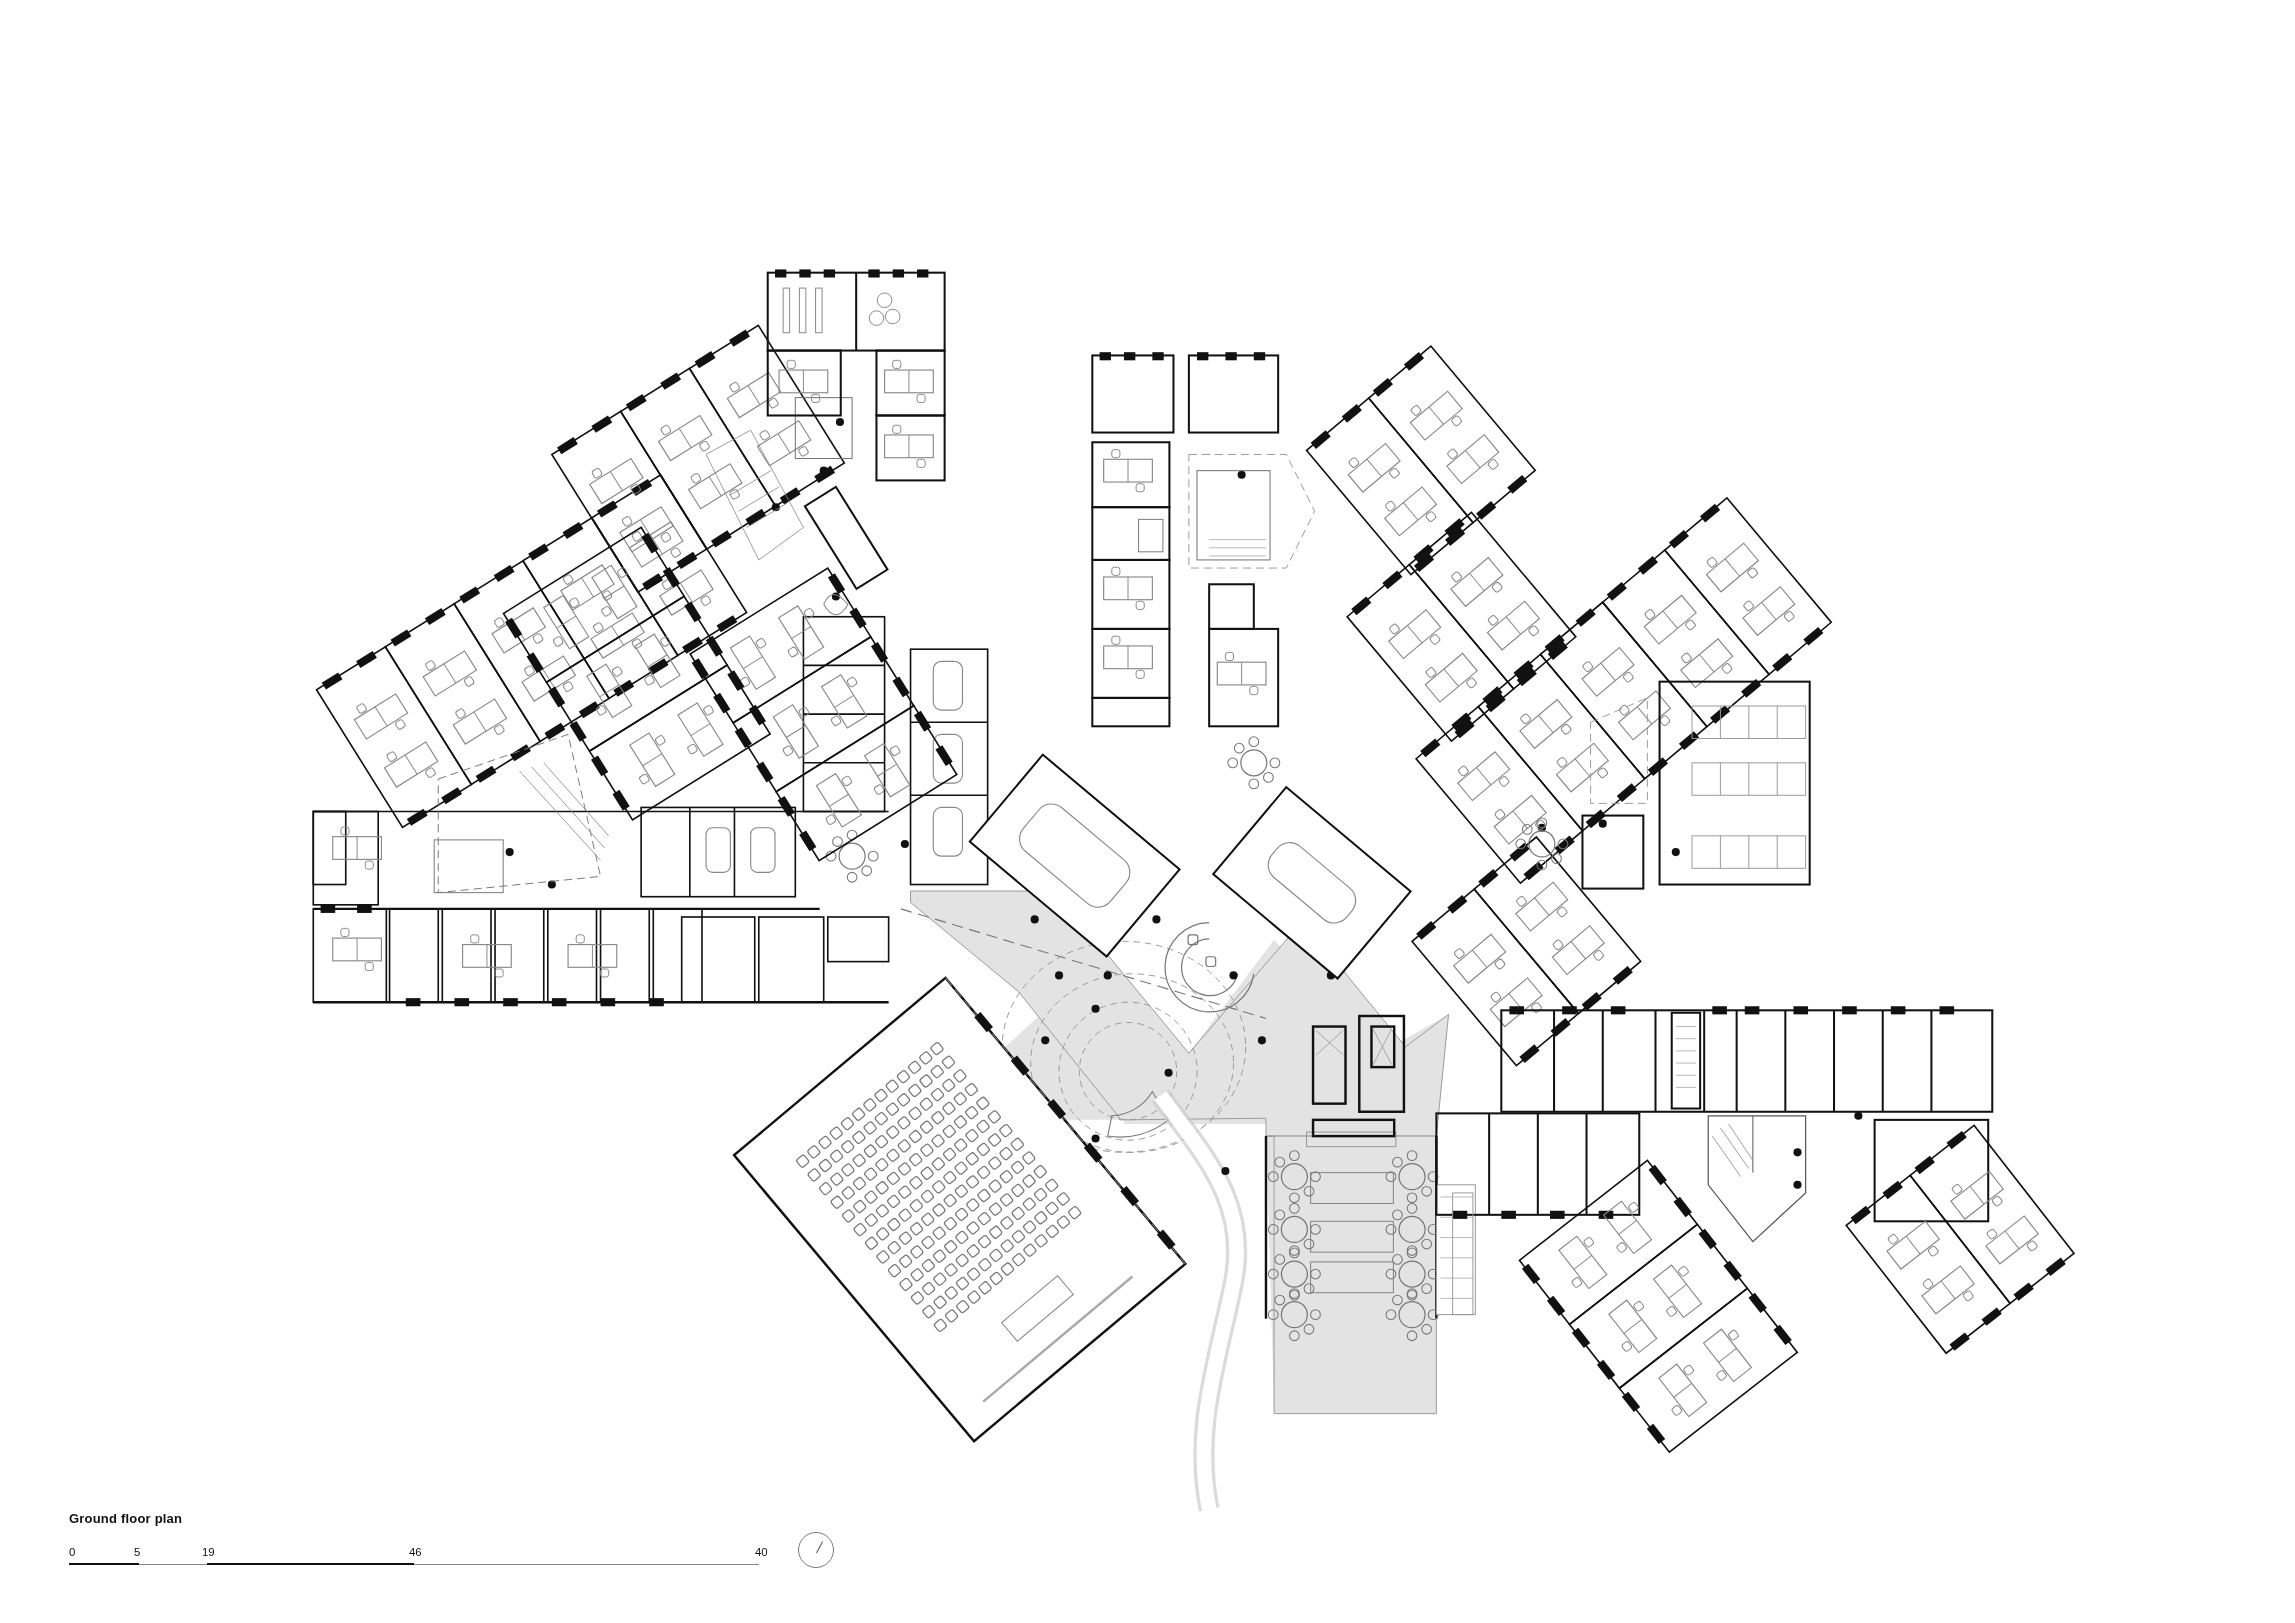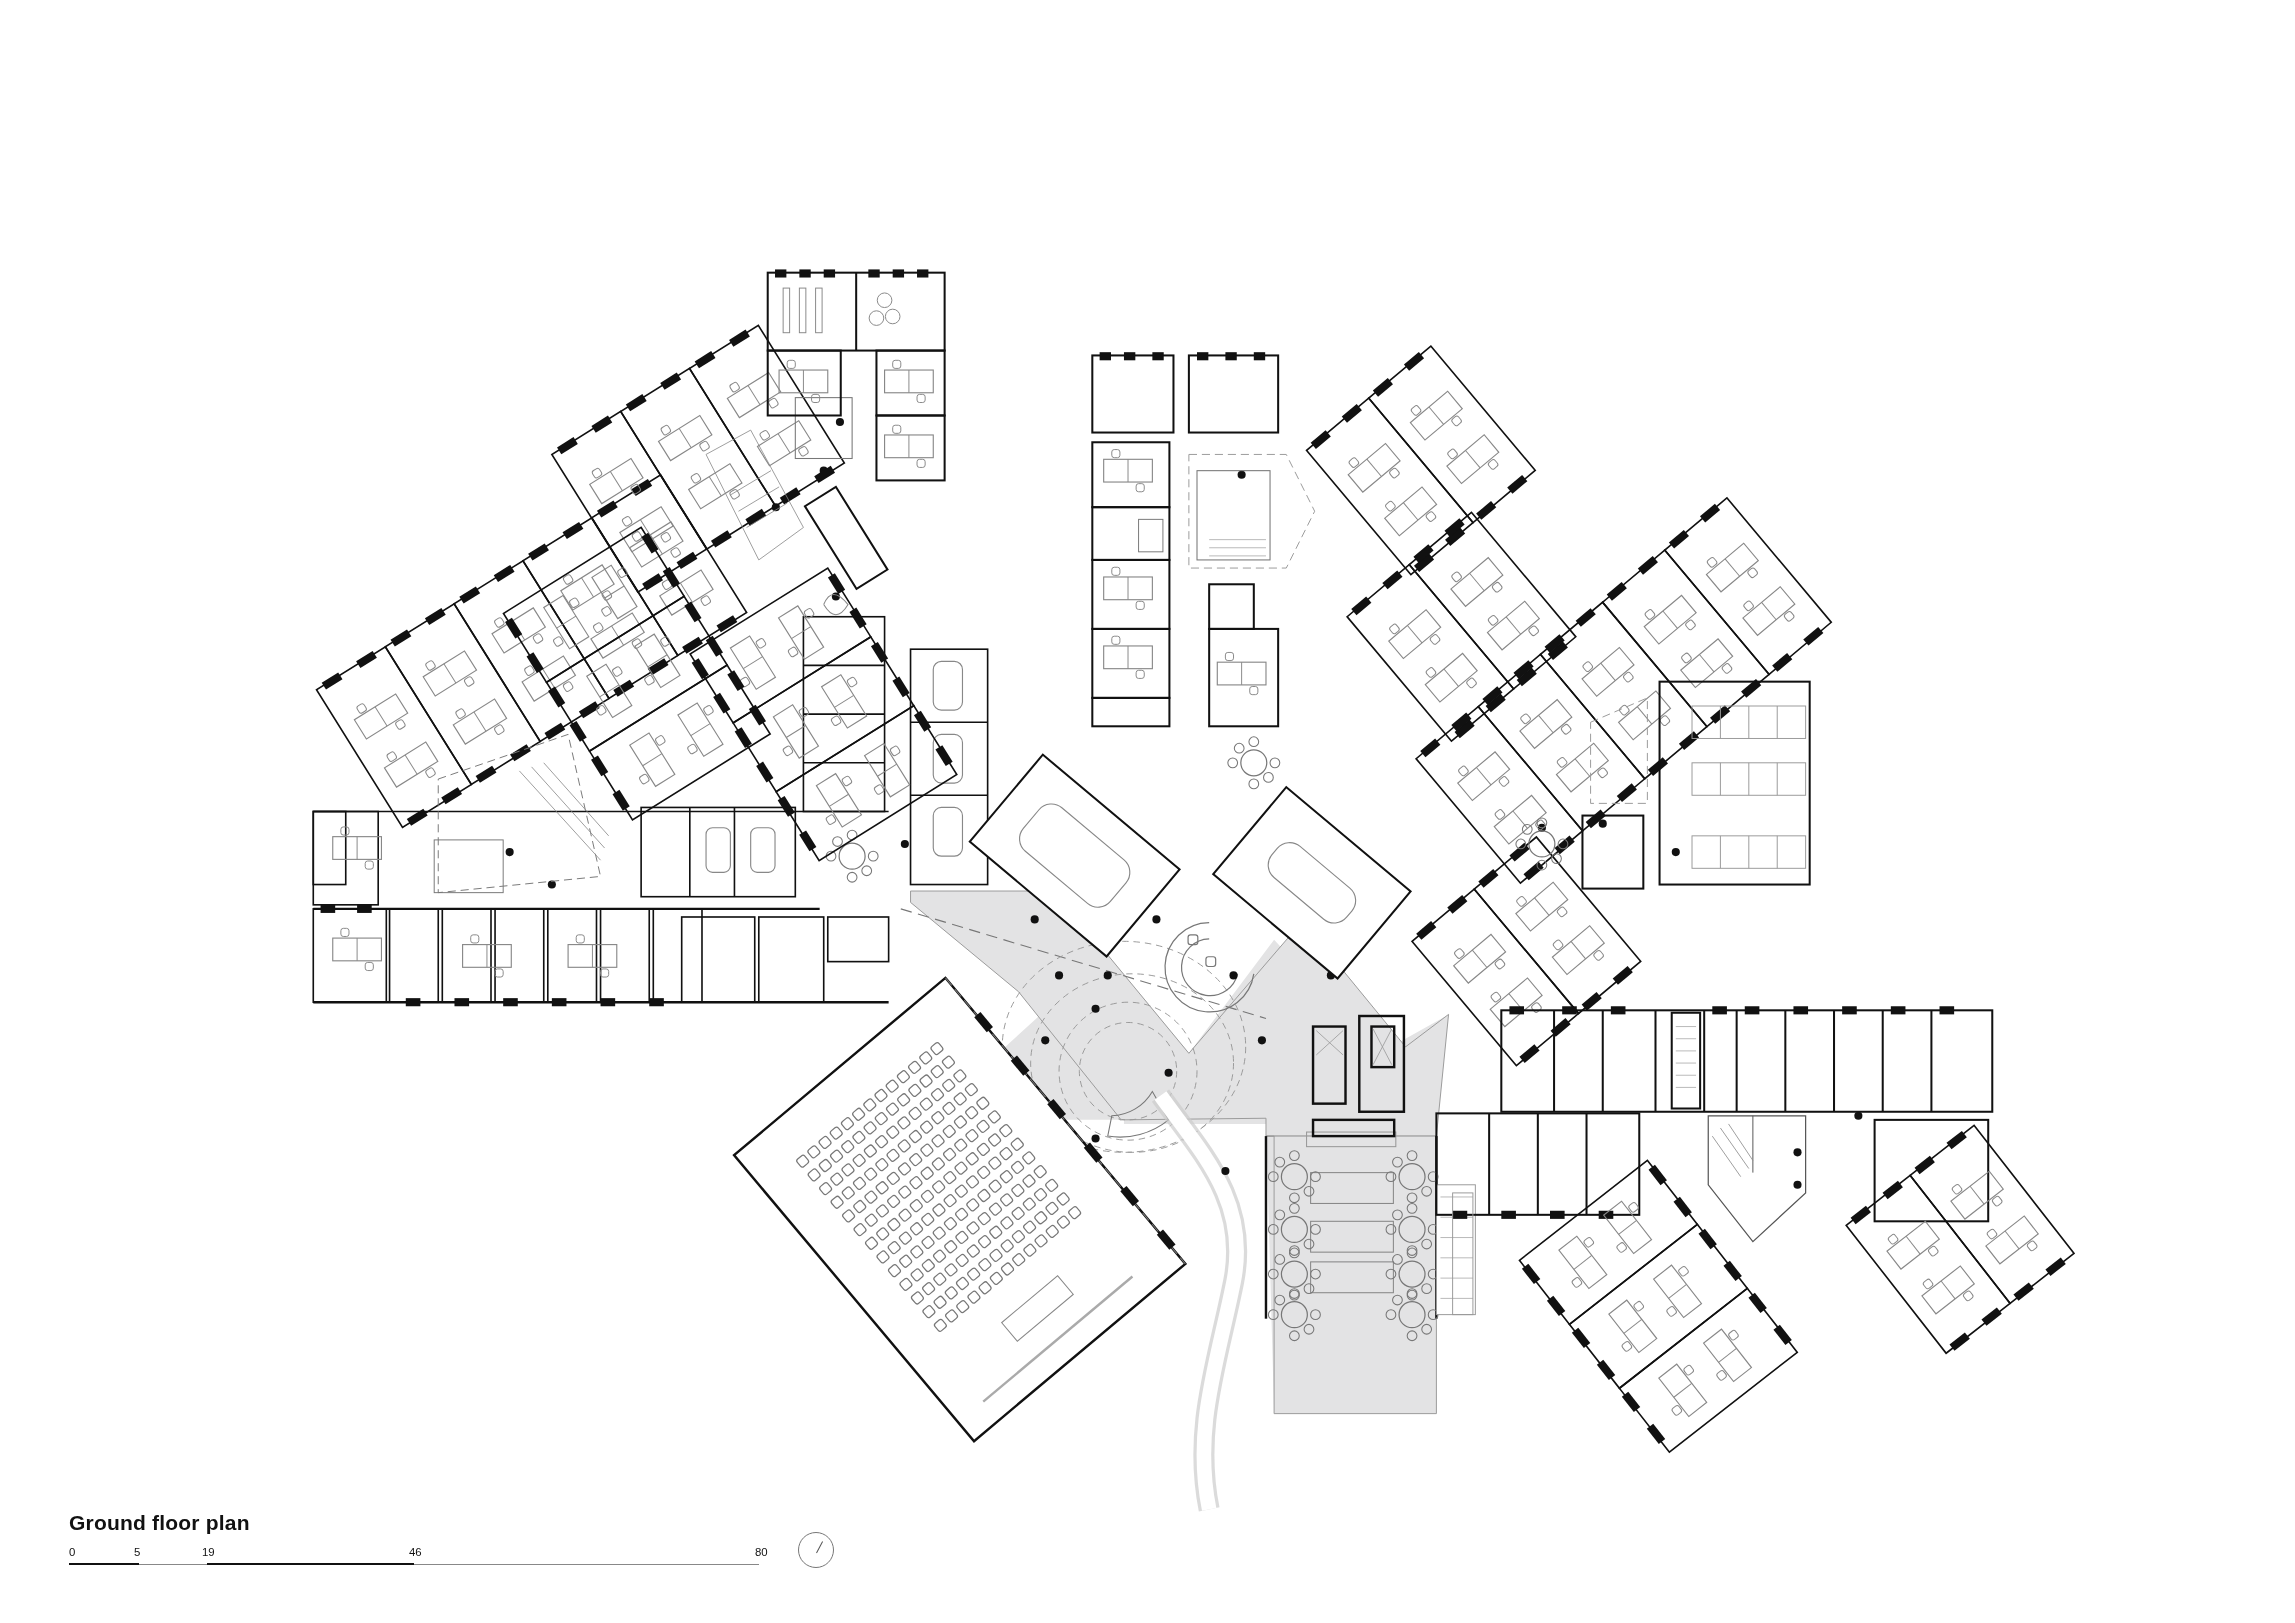--- a/index.html
+++ b/index.html
@@ -1,18 +1,18 @@
 <!DOCTYPE html>
 <html style="font-size:13px"><head>
 <meta charset="utf-8">
 <style>
   html, body { margin: 0; padding: 0; background: #ffffff; }
   body { width: 2295px; height: 1623px; position: relative; overflow: hidden; font-family: "Liberation Sans", sans-serif; }
   #plan { position: absolute; left: 0; top: 0; width: 2295px; height: 1623px; }
-  .title { position: absolute; left: 69px; top: 1511px; font-size: 21px; font-weight: bold; color: #111; letter-spacing: 0.2px; }
+  .title { position: absolute; left: 69px; top: 1511px; font-size: 13px; font-weight: bold; color: #111; letter-spacing: 0.2px; }
   .scale { position: absolute; left: 69px; top: 1546px; width: 698px; height: 32px; }
   .tick { position: absolute; top: 0; font-size: 11.4px; color: #111; }
   .bar-thin { position: absolute; top: 18px; height: 0.8px; background: #888; }
   .bar-thick { position: absolute; top: 17px; height: 2.4px; background: #111; }
   .north { position: absolute; left: 798px; top: 1532px; width: 36px; height: 36px; border: 1.2px solid #777; border-radius: 50%; box-sizing: border-box; }
   .north .needle { position: absolute; left: 17px; top: 6.5px; width: 1.2px; height: 13px; background: #555; transform-origin: bottom center; transform: rotate(28deg); }
 </style>
 </head>
 <body>
 
@@ -463,21 +463,21 @@
   <rect x="1790" y="1470" width="25" height="150" fill="none" stroke="#999" stroke-width="1.2"></rect>
 </svg>
 
 <div class="title">Ground floor plan</div>
 
 <div class="scale">
   <span class="tick" style="left:0px">0</span>
   <span class="tick" style="left:65px">5</span>
   <span class="tick" style="left:133px">19</span>
   <span class="tick" style="left:340px">46</span>
-  <span class="tick" style="left:686px">80</span>
+  <span class="tick" style="left:686px">40</span>
   <div class="bar-thick" style="left:0px;width:70px"></div>
   <div class="bar-thin" style="left:70px;width:68px"></div>
   <div class="bar-thick" style="left:138px;width:207px"></div>
   <div class="bar-thin" style="left:345px;width:345px"></div>
 </div>
 
 <div class="north">
     <div class="needle"></div>
   </div>
 

